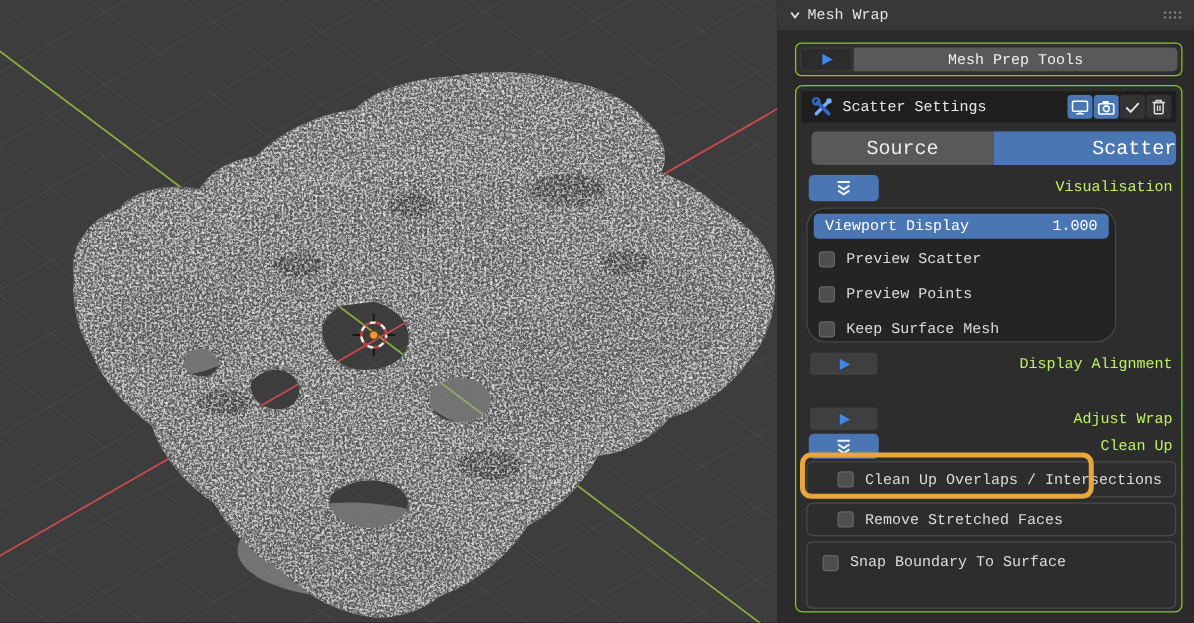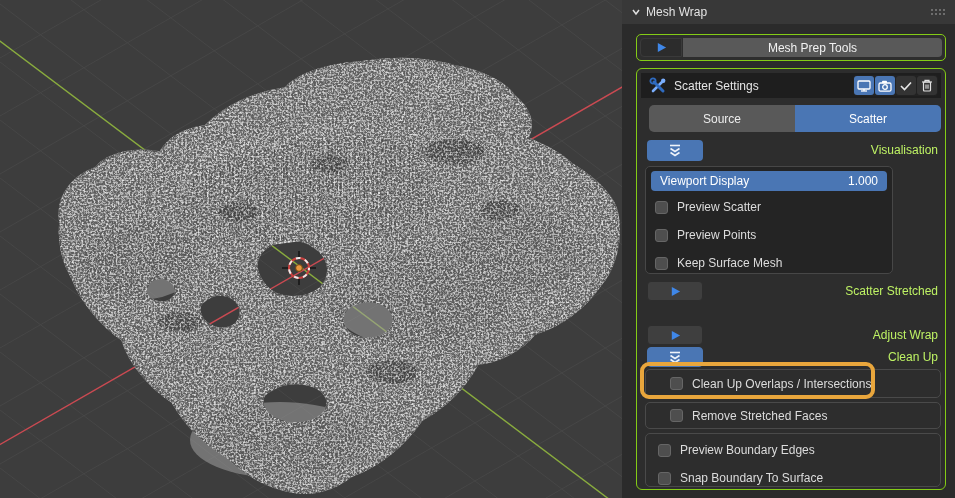--- a/index.html
+++ b/index.html
@@ -3,21 +3,21 @@
 <meta charset="utf-8">
 <style>
   :root{
     --accent-blue:#4a76b4; --play-blue:#3f87e8; --highlight-orange:#e9a63c;
     --axis-red:#cb4a52; --axis-green:#8aad3e; --tab-gray:#595959;
     --panel-bg:#2b2b2b; --viewport-bg:#3d3d3d;
   }
   *{margin:0;padding:0;box-sizing:border-box;}
   html,body{width:955px;height:498px;overflow:hidden;background:#222;
     font-family:"Liberation Sans",sans-serif;}
-  .stage{position:relative;width:955px;height:498px;}
+  .stage{position:relative;width:955px;height:498px;font-family:Liberation Mono, monospace;}
 
   
   .viewport{position:absolute;left:0;top:0;width:622px;height:498px;display:block;}
 
   
   .panel{position:absolute;left:622px;top:0;width:333px;height:498px;
     background:var(--panel-bg);font-size:12px;color:#dcdcdc;}
   .panel-header{position:absolute;top:0;left:0;width:100%;height:24px;background:#383838;
     display:flex;align-items:center;gap:5px;padding:0 9px;color:#e3e3e3;cursor:default;}
   .grip{margin-left:auto;opacity:.85;}
@@ -35,32 +35,32 @@
   .scatter-header{position:absolute;top:4px;left:4px;right:4px;height:25px;background:#1e1e1e;
     border-radius:0;display:flex;align-items:center;padding:0 3px 0 8px;gap:7px;}
   .hdr-title{color:#e6e6e6;}
   .toggles{margin-left:auto;display:flex;gap:1px;background:#222;border-radius:4px;padding:1px;}
   .tgl{width:20px;height:19px;background:#333;border:none;border-radius:3px;
     display:flex;align-items:center;justify-content:center;cursor:pointer;}
   .tgl.on{background:var(--accent-blue);}
 
   .tabs{position:absolute;top:36px;left:12px;width:292px;height:27px;display:flex;
     border-radius:5px;overflow:hidden;}
-  .tab{flex:1;border:none;font-size:12px;font-family:inherit;cursor:pointer;
+  .tab{flex:1;border:none;font-size:16px;font-family:inherit;cursor:pointer;
     background:var(--tab-gray);color:#ececec;}
-  .tab.active{background:var(--accent-blue);color:#fff;}
+  .tab.active{background:var(--accent-blue);color:#fff;text-align:right;}
 
   .viz-row{position:absolute;top:70px;left:10px;right:7px;height:22px;
     display:flex;align-items:center;}
   .dd-btn{width:56px;height:21px;background:var(--accent-blue);border:none;border-radius:4px;
     display:flex;align-items:center;justify-content:center;cursor:pointer;}
   .right-label{margin-left:auto;color:#bef264;}
 
   .group-box{position:absolute;top:97px;left:8px;width:248px;height:108px;background:#242424;
-    border:1px solid #474747;border-radius:5px;padding:4px 5px;}
+    border:1px solid #474747;border-radius:16px;padding:4px 5px;}
   .slider{height:20px;background:var(--accent-blue);border-radius:4px;display:flex;
     align-items:center;padding:0 9px;color:#fff;cursor:ew-resize;margin-bottom:8px;}
   .slider .val{margin-left:auto;}
 
   .chk-row{display:flex;align-items:center;height:16px;margin:0 0 12px 4px;}
   .chk{width:13px;height:13px;background:#4e4e4e;border:1px solid #666;border-radius:3px;
     margin-right:9px;cursor:pointer;flex:none;}
   .chk-label{color:#dcdcdc;white-space:nowrap;}
 
   .act-row{position:absolute;left:10px;right:7px;height:20px;display:flex;align-items:center;}
@@ -318,21 +318,21 @@
           <span class="chk-label">Keep Surface Mesh</span>
         </div>
       </div>
 
       <div class="act-row" style="top:212px">
         <button class="act-btn">
           <svg width="11" height="11" viewBox="0 0 12 12">
             <polygon points="2,1 11,6 2,11" fill="var(--play-blue)"></polygon>
             </svg>
         </button>
-        <span class="right-label">Scatter Stretched</span>
+        <span class="right-label">Display Alignment</span>
       </div>
       <div class="act-row" style="top:256px">
         <button class="act-btn">
           <svg width="11" height="11" viewBox="0 0 12 12">
             <polygon points="2,1 11,6 2,11" fill="var(--play-blue)"></polygon>
             </svg>
         </button>
         <span class="right-label">Adjust Wrap</span>
       </div>
       <div class="act-row" style="top:278px">
@@ -356,24 +356,20 @@
       <div class="brow" style="top:333px;height:27px">
         <div class="chk-row">
           <span class="chk"></span>
           <span class="chk-label">Remove Stretched Faces</span>
         </div>
       </div>
 
       <div class="bgroup" style="top:364px;height:54px">
         <div class="chk-row">
           <span class="chk"></span>
-          <span class="chk-label">Preview Boundary Edges</span>
-        </div>
-        <div class="chk-row">
-          <span class="chk"></span>
           <span class="chk-label">Snap Boundary To Surface</span>
         </div>
       </div>
     </div>
 
     <div class="highlight"></div>
   </div>
 </div>
 
 </body></html>

